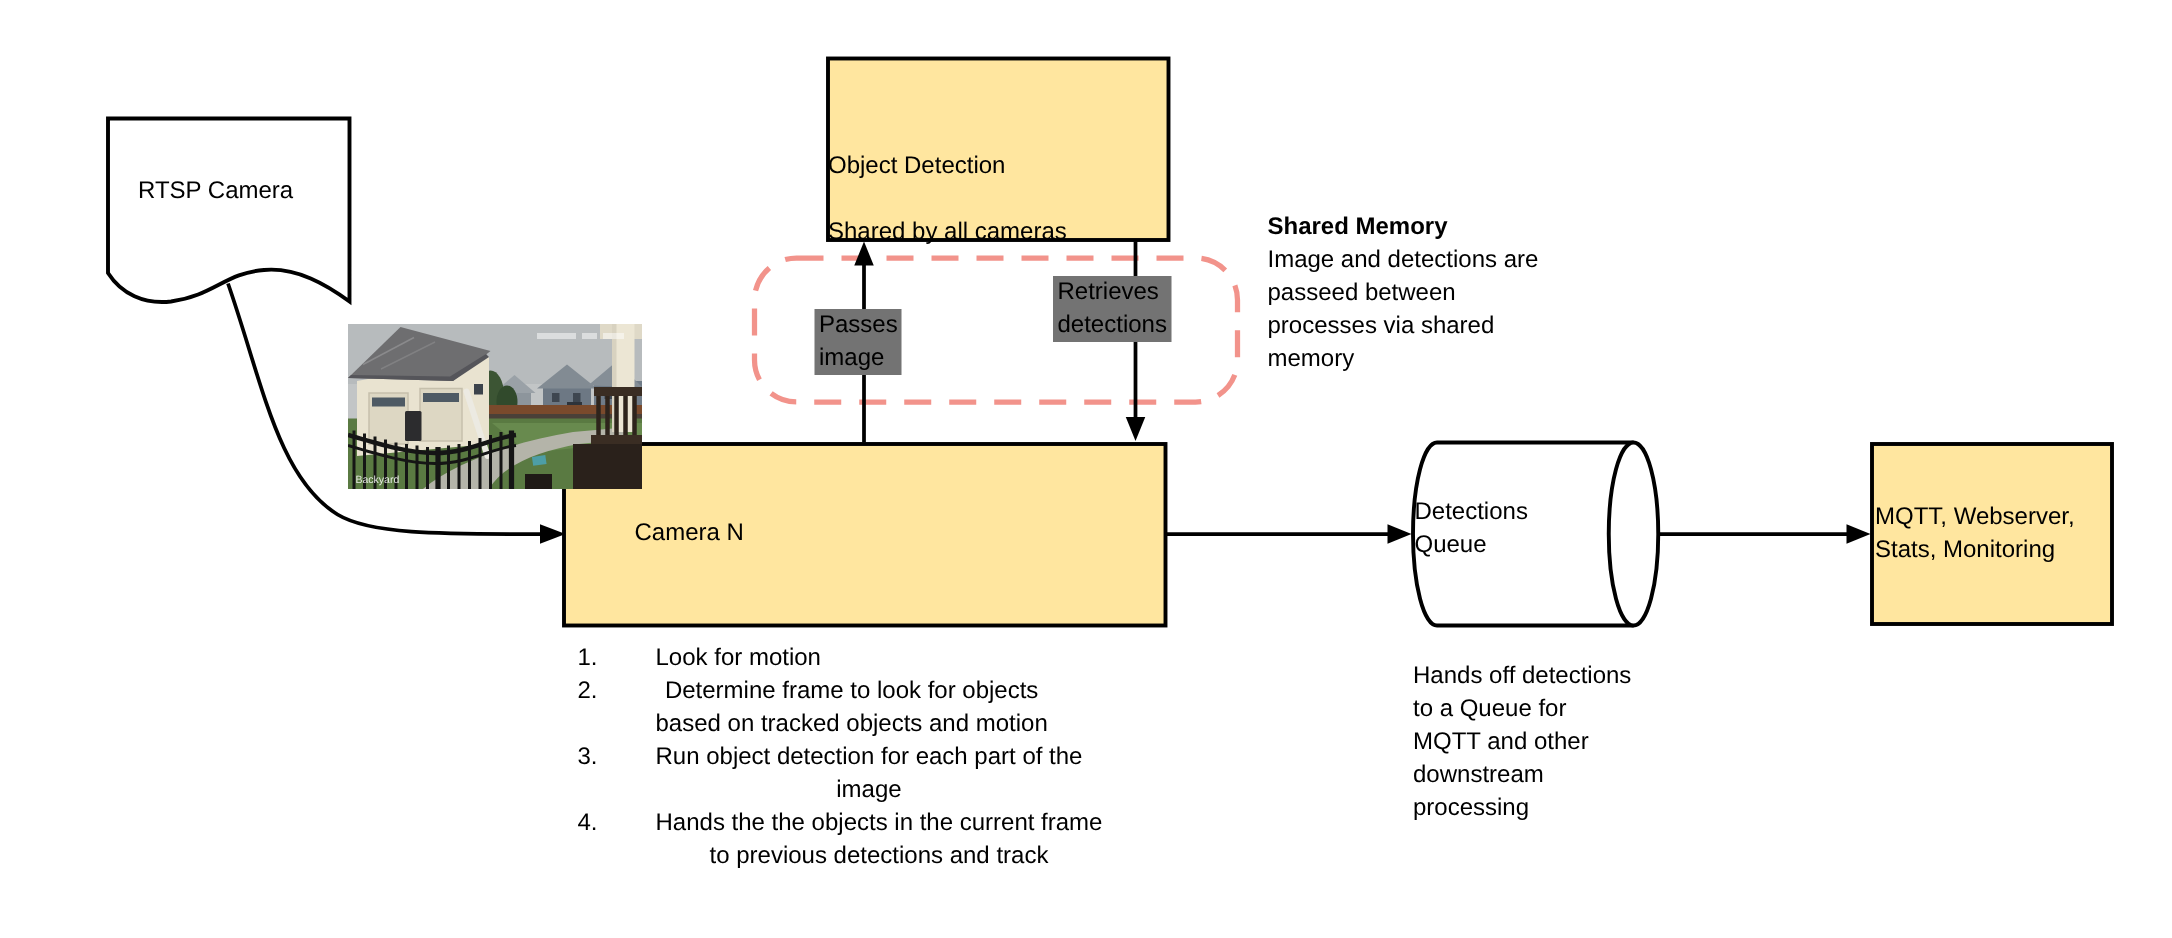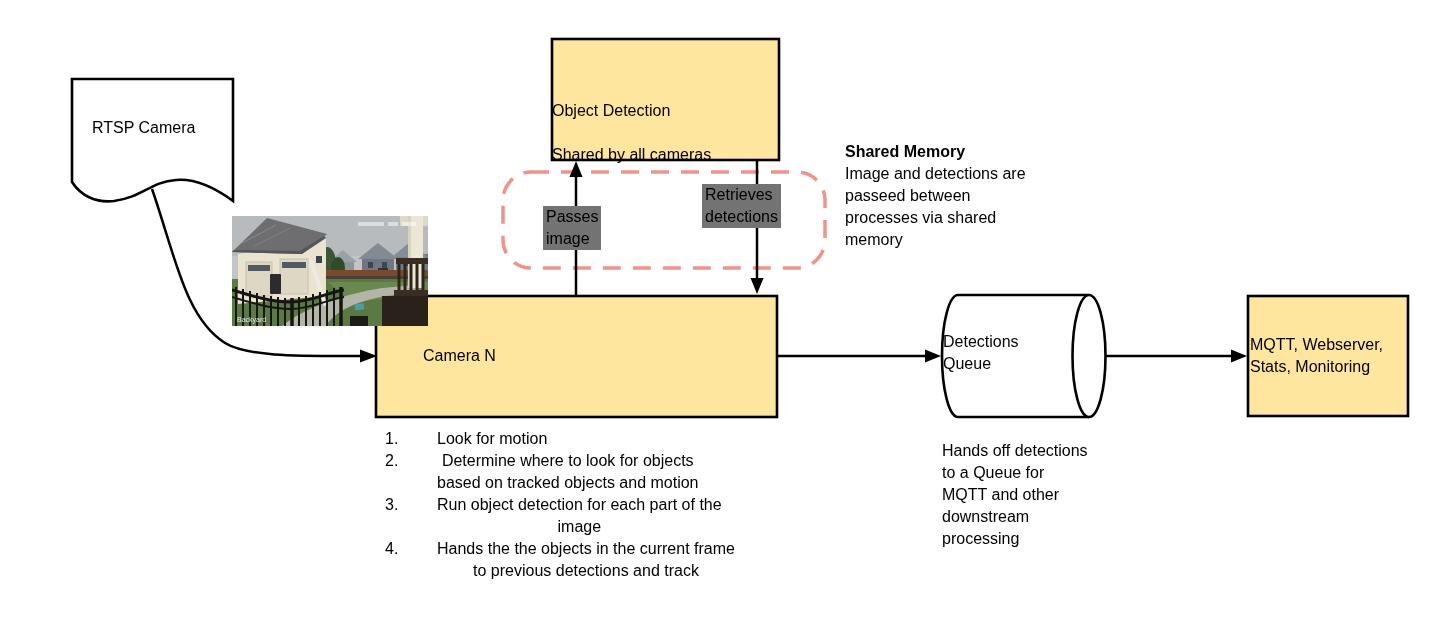--- a/index.html
+++ b/index.html
@@ -206,21 +206,21 @@
 processes via shared
 memory</div>
 
   <div class="steps">
     <div class="step">
       <div class="step-num">1.</div>
       <div class="step-text">Look for motion</div>
     </div>
     <div class="step">
       <div class="step-num">2.</div>
-      <div class="step-text">Determine where to look for objects
+      <div class="step-text">Determine frame to look for objects
 based on tracked objects and motion</div>
     </div>
     <div class="step">
       <div class="step-num">3.</div>
       <div class="step-text">Run object detection for each part of the
 image</div>
     </div>
     <div class="step">
       <div class="step-num">4.</div>
       <div class="step-text">Hands the the objects in the current frame

